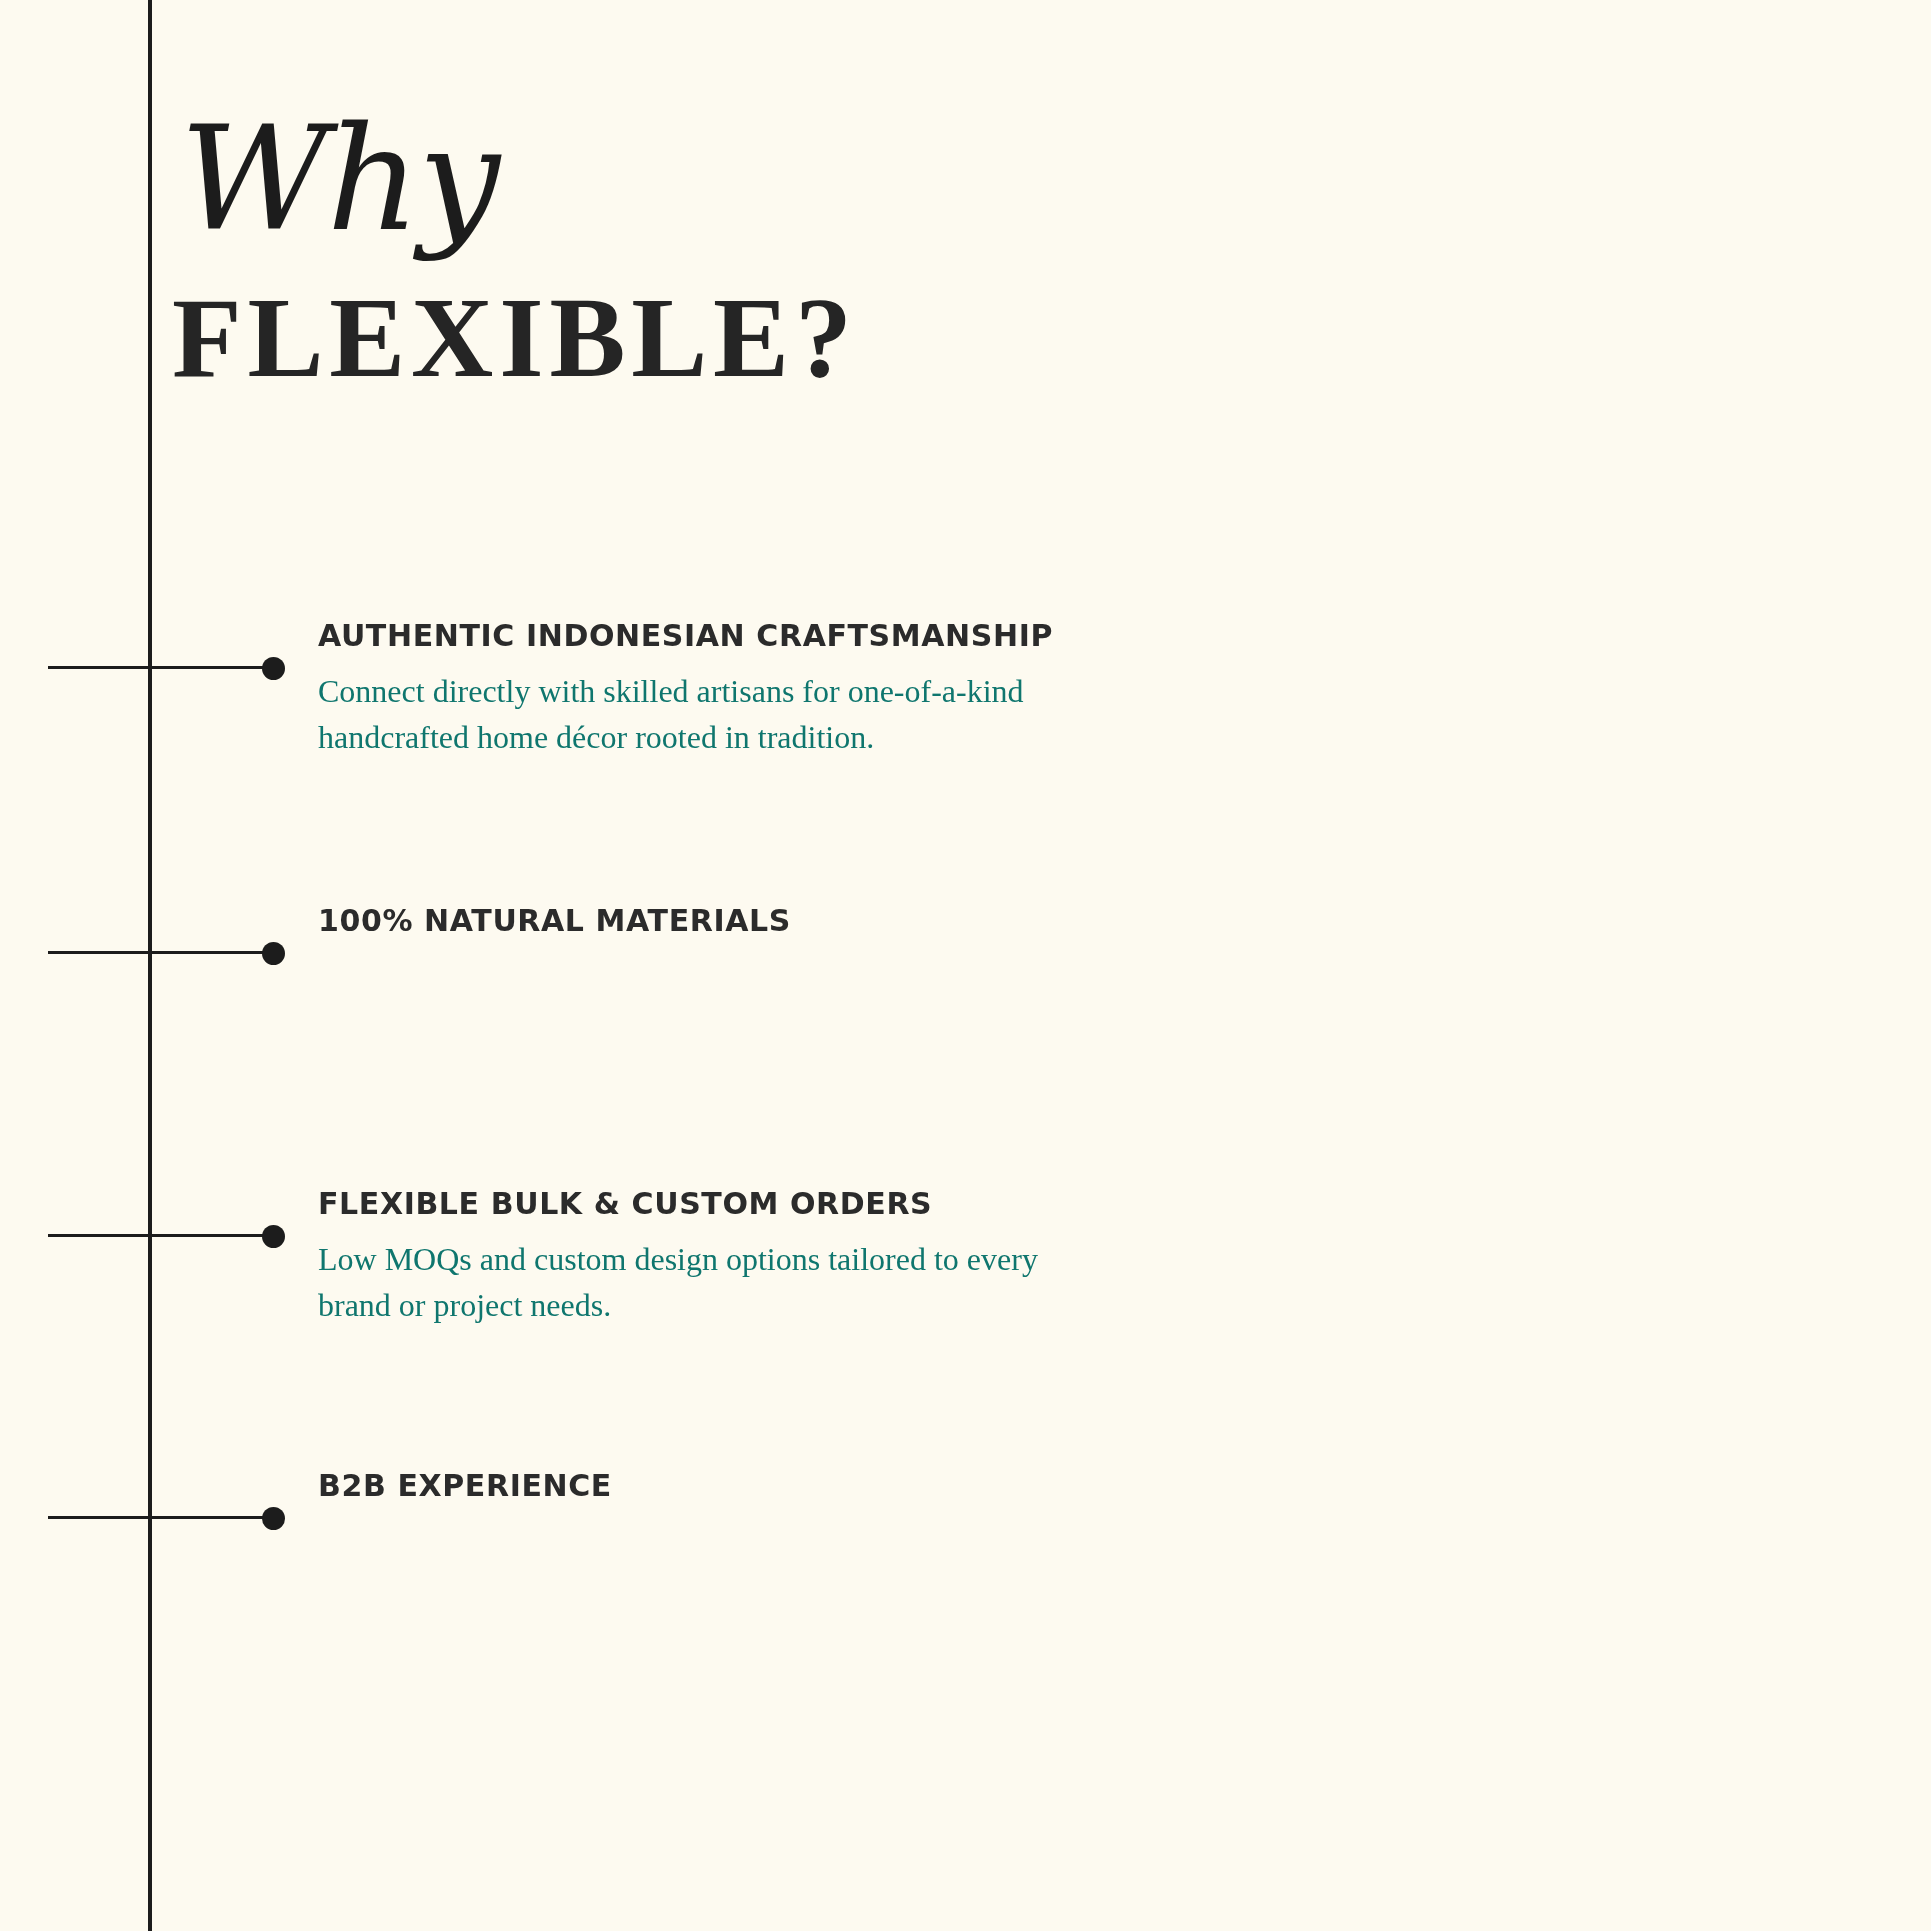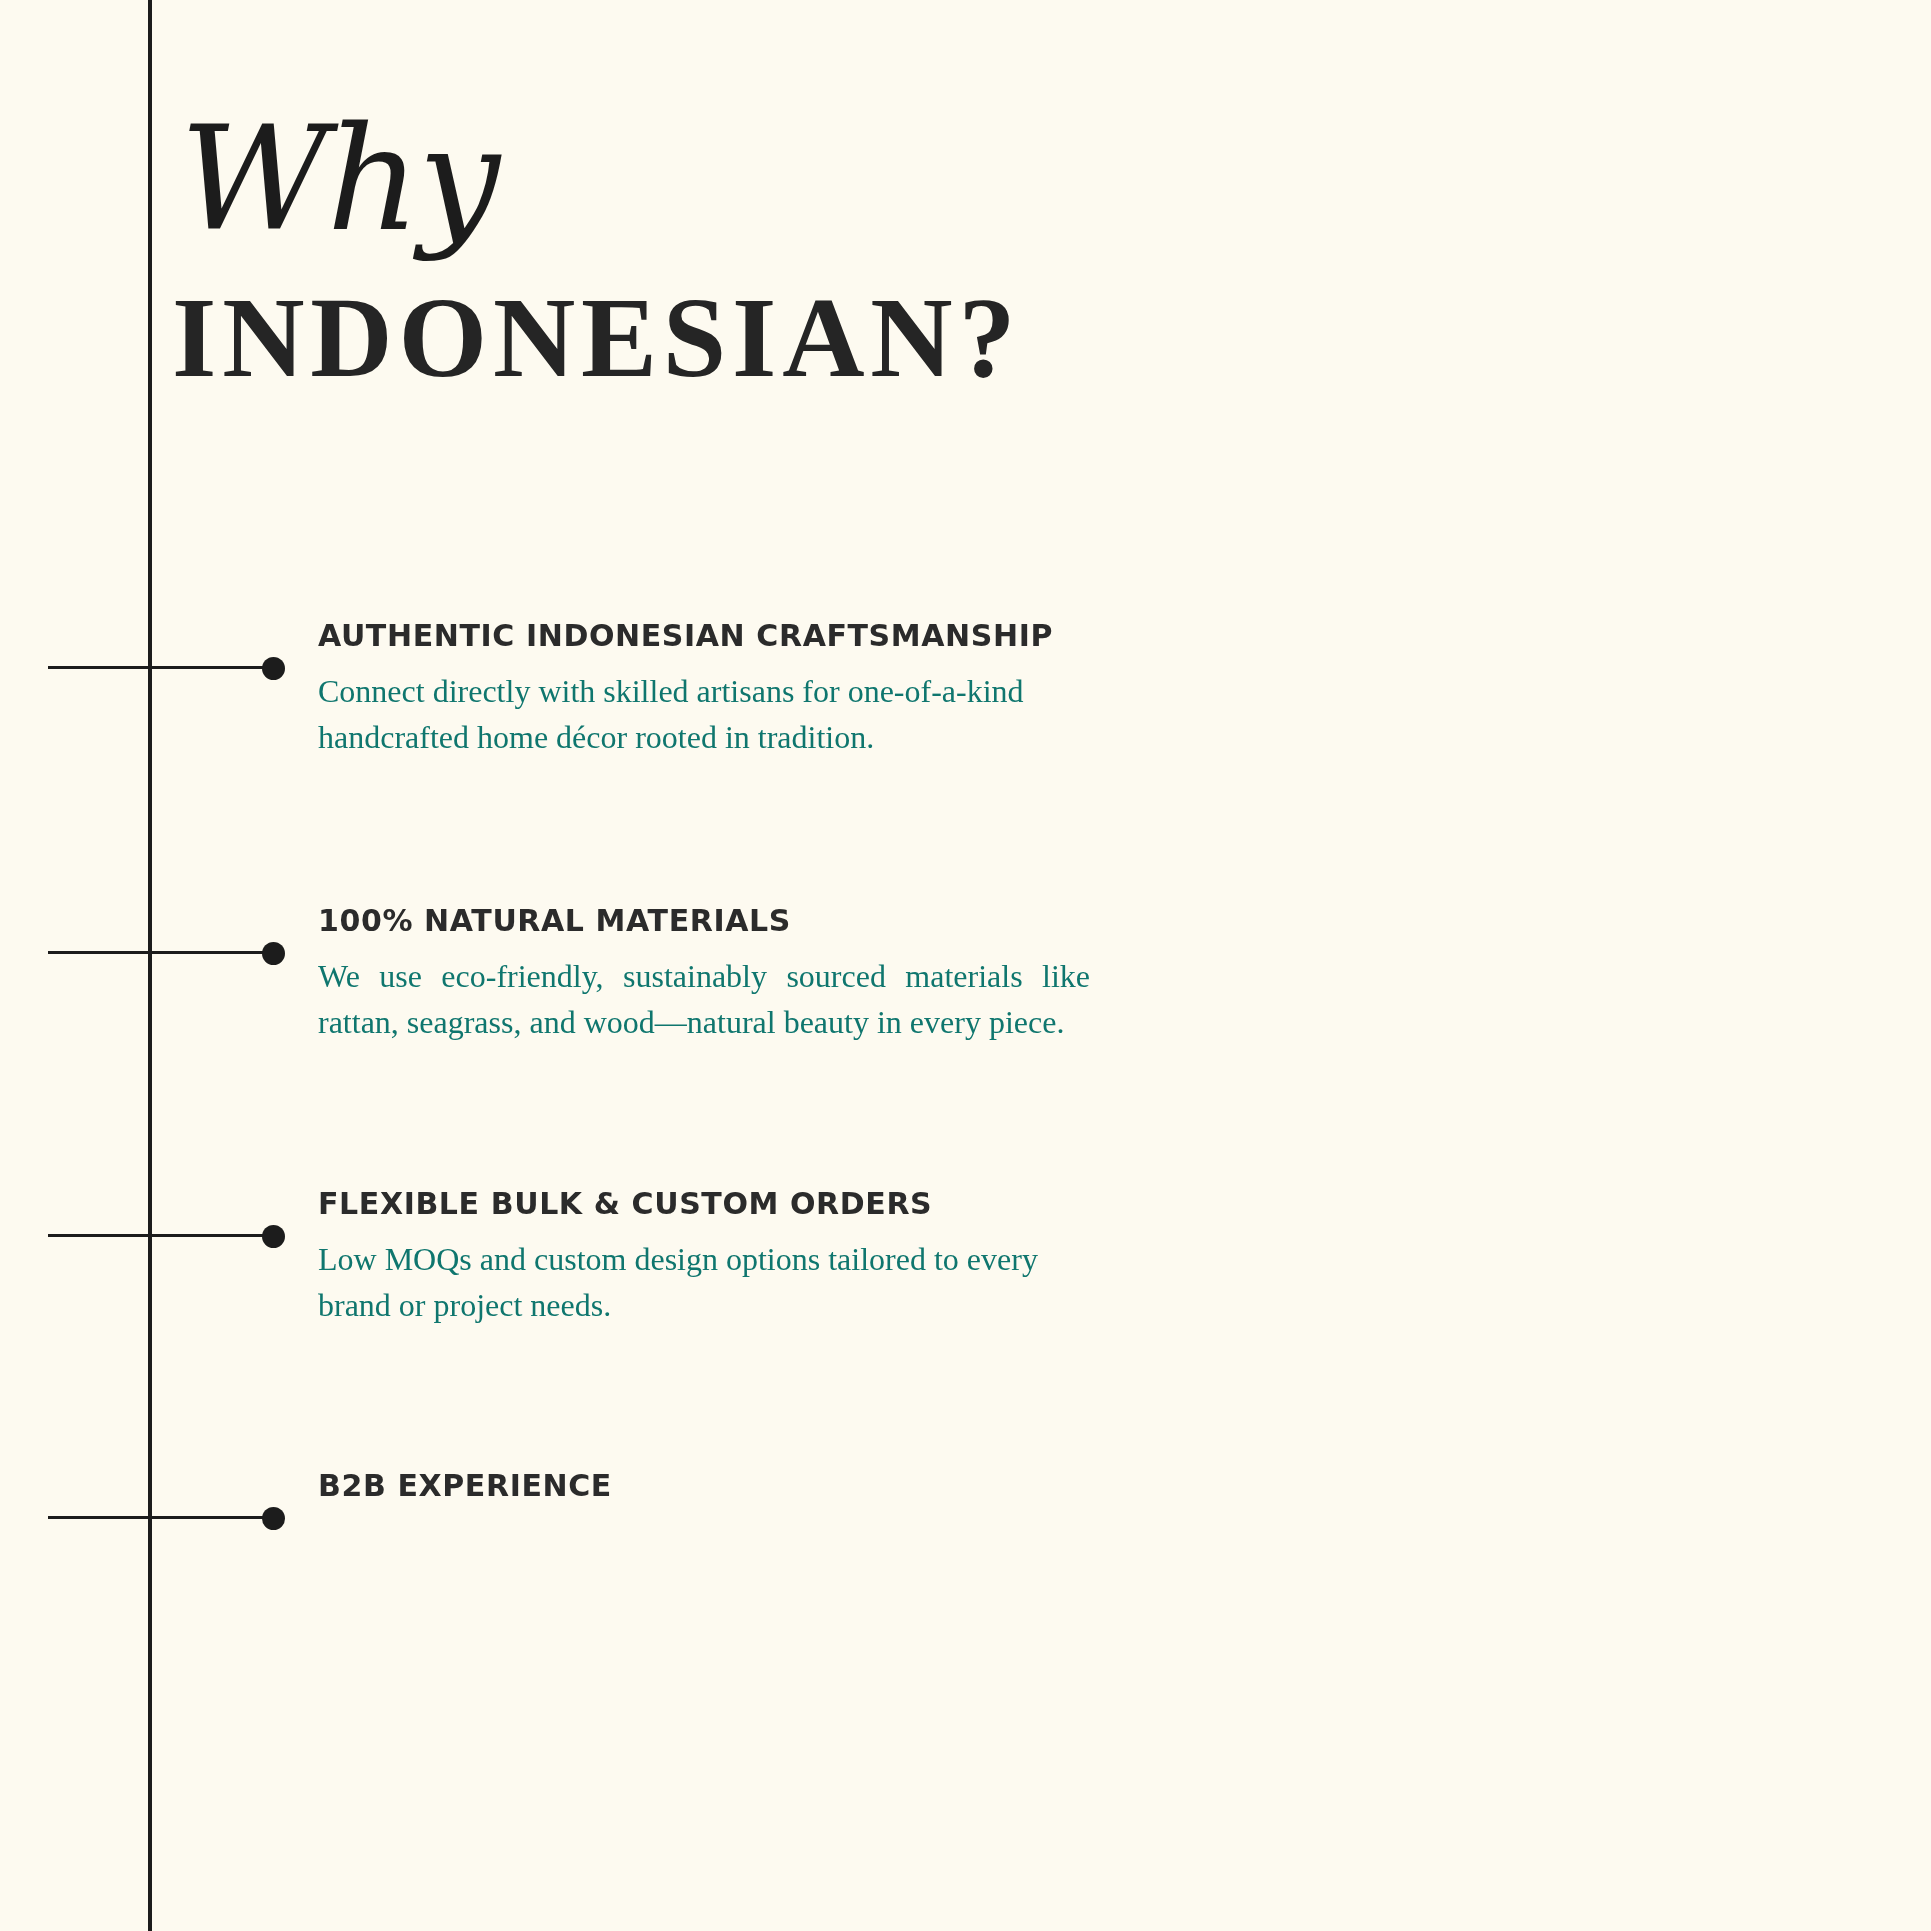--- a/index.html
+++ b/index.html
@@ -115,40 +115,39 @@
 </style>
 </head>
 <body>
 
 <div class="page">
 
   <div class="vrule"></div>
 
   <div class="heading-block">
     <div class="heading-script">Why</div>
-    <div class="heading-main">INDONESIAN?</div>
+    <div class="heading-main">FLEXIBLE?</div>
   </div>
 
   <div class="items">
 
     <div class="item" style="top:0px;">
       <div class="connector"></div>
       <div class="dot"></div>
       <div class="content">
         <div class="item-title">AUTHENTIC INDONESIAN CRAFTSMANSHIP</div>
         <div class="item-desc left">Connect directly with skilled artisans for one-of-a-kind handcrafted home décor rooted in tradition.</div>
       </div>
     </div>
 
     <div class="item" style="top:285px;">
       <div class="connector"></div>
       <div class="dot"></div>
       <div class="content">
         <div class="item-title">100% NATURAL MATERIALS</div>
-        <div class="item-desc">We use eco-friendly, sustainably sourced materials like rattan, seagrass, and wood—natural beauty in every piece.</div>
       </div>
     </div>
 
     <div class="item" style="top:568px;">
       <div class="connector"></div>
       <div class="dot"></div>
       <div class="content">
         <div class="item-title">FLEXIBLE BULK &amp; CUSTOM ORDERS</div>
         <div class="item-desc left">Low MOQs and custom design options tailored to every brand or project needs.</div>
       </div>

